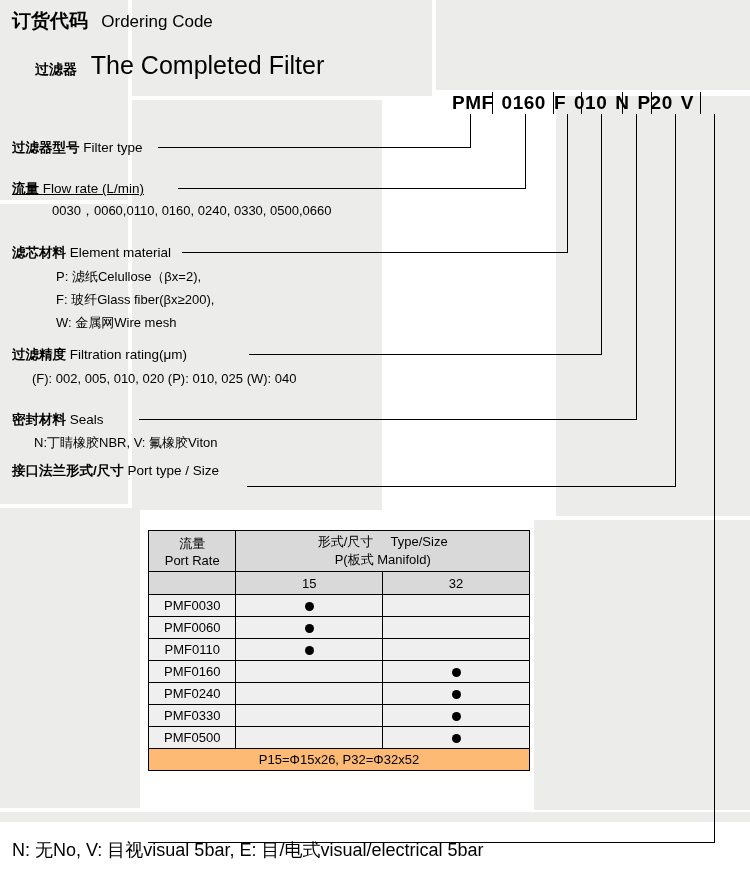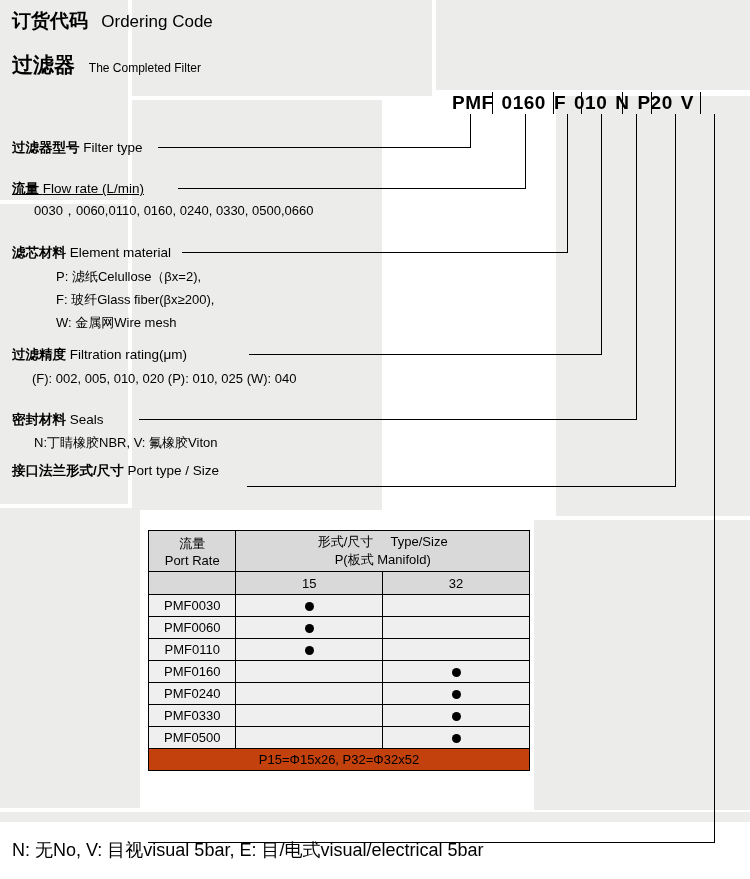--- a/index.html
+++ b/index.html
@@ -49,22 +49,22 @@
     font-size: 19px;
   }
   .title1 .cn { font-size: 19px; }
   .title1 .en { font-size: 17px; font-weight: normal; margin-left: 8px; }
 
   .title2 {
     left: 12px;
     top: 51px;
     font-size: 21px;
   }
-  .title2 .cn { font-size: 21px; }
-  .title2 .en { font-size: 12px; font-weight: normal; margin-left: 8px; }
+  .title2 .cn { font-size: 14px; margin-left: 23px; }
+  .title2 .en { font-size: 25px; font-weight: normal; margin-left: 8px; }
 
   
   .code-row {
     position: absolute;
     top: 93px;
     left: 448px;
     display: flex;
     align-items: flex-end;
     font-weight: bold;
     font-size: 19px;
@@ -142,21 +142,21 @@
     display: inline-block;
     width: 9px;
     height: 9px;
     border-radius: 50%;
     background: #000;
     vertical-align: middle;
   }
   .footnote-row td {
     text-align: left;
     padding-left: 6px;
-    background: #c2410c;
+    background: #fdba74;
     height: 19px;
     margin-top: 12px;
   }
 
   .bottom-block {
     position: absolute;
     left: 12px;
     top: 833px;
     z-index: 3;
     font-size: 13.5px;
@@ -232,21 +232,21 @@
 
     <div class="label" style="left:12px; top:139px;">
       <span class="b">过滤器型号</span>
       <span>Filter type</span>
     </div>
 
     <div class="label" style="left:12px; top:180px;text-decoration:underline;">
       <span class="b">流量</span>
       <span>Flow rate (L/min)</span>
     </div>
-    <div class="sub" style="left:34px; top:202px;text-align:right;">0030，0060,0110, 0160, 0240, 0330, 0500,0660</div>
+    <div class="sub" style="left:52px; top:202px;text-align:right;">0030，0060,0110, 0160, 0240, 0330, 0500,0660</div>
 
     <div class="label" style="left:12px; top:244px;">
       <span class="b">滤芯材料</span>
       <span>Element material</span>
     </div>
     <div class="sub" style="left:56px; top:268px;">P: 滤纸Celullose（βx=2),</div>
     <div class="sub" style="left:56px; top:291px;">F: 玻纤Glass fiber(βx≥200),</div>
     <div class="sub" style="left:56px; top:314px;">W: 金属网Wire mesh</div>
 
     <div class="label" style="left:12px; top:346px;">

